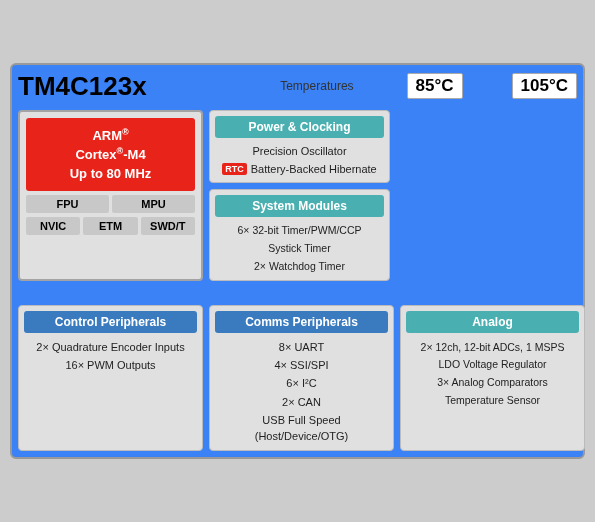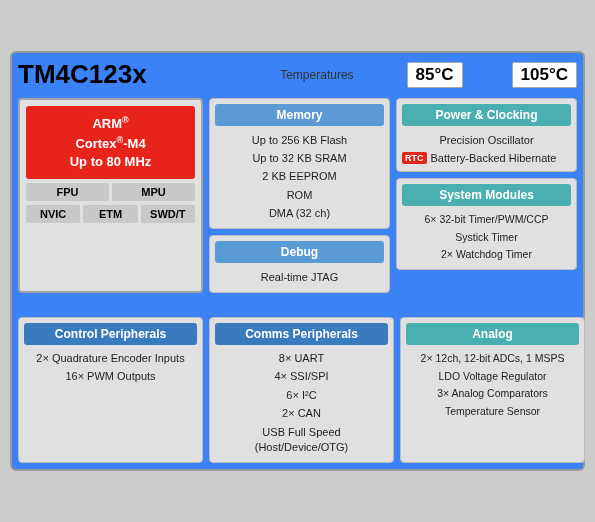--- a/index.html
+++ b/index.html
@@ -120,20 +120,21 @@
       padding: 1.5px 0;
       line-height: 1.4;
     }
     .section-item.small {
       font-size: 10.5px;
     }
     
     .rtc-line {
       display: flex;
       align-items: center;
+      justify-content: center;
       gap: 4px;
       padding: 2px 0;
     }
     .rtc-badge {
       background: #e8231a;
       color: #fff;
       font-size: 9px;
       font-weight: bold;
       padding: 1px 3px;
       border-radius: 2px;
@@ -188,34 +189,20 @@
         <div class="arm-cell">FPU</div>
         <div class="arm-cell">MPU</div>
       </div>
       <div class="arm-row3">
         <div class="arm-cell">NVIC</div>
         <div class="arm-cell">ETM</div>
         <div class="arm-cell">SWD/T</div>
       </div>
     </div>
 
-    <div class="mid-col">
-      <div class="section-box">
-        <div class="section-header">Memory</div>
-        <div class="section-item">Up to 256 KB Flash</div>
-        <div class="section-item">Up to 32 KB SRAM</div>
-        <div class="section-item">2 KB EEPROM</div>
-        <div class="section-item">ROM</div>
-        <div class="section-item">DMA (32 ch)</div>
-      </div>
-      <div class="section-box">
-        <div class="section-header">Debug</div>
-        <div class="section-item">Real-time JTAG</div>
-      </div>
-    </div>
 
     <div class="right-col">
       <div class="section-box">
         <div class="section-header teal">Power &amp; Clocking</div>
         <div class="section-item">Precision Oscillator</div>
         <div class="rtc-line">
           <span class="rtc-badge">RTC</span>
           <span class="rtc-text">Battery-Backed Hibernate</span>
         </div>
       </div>

